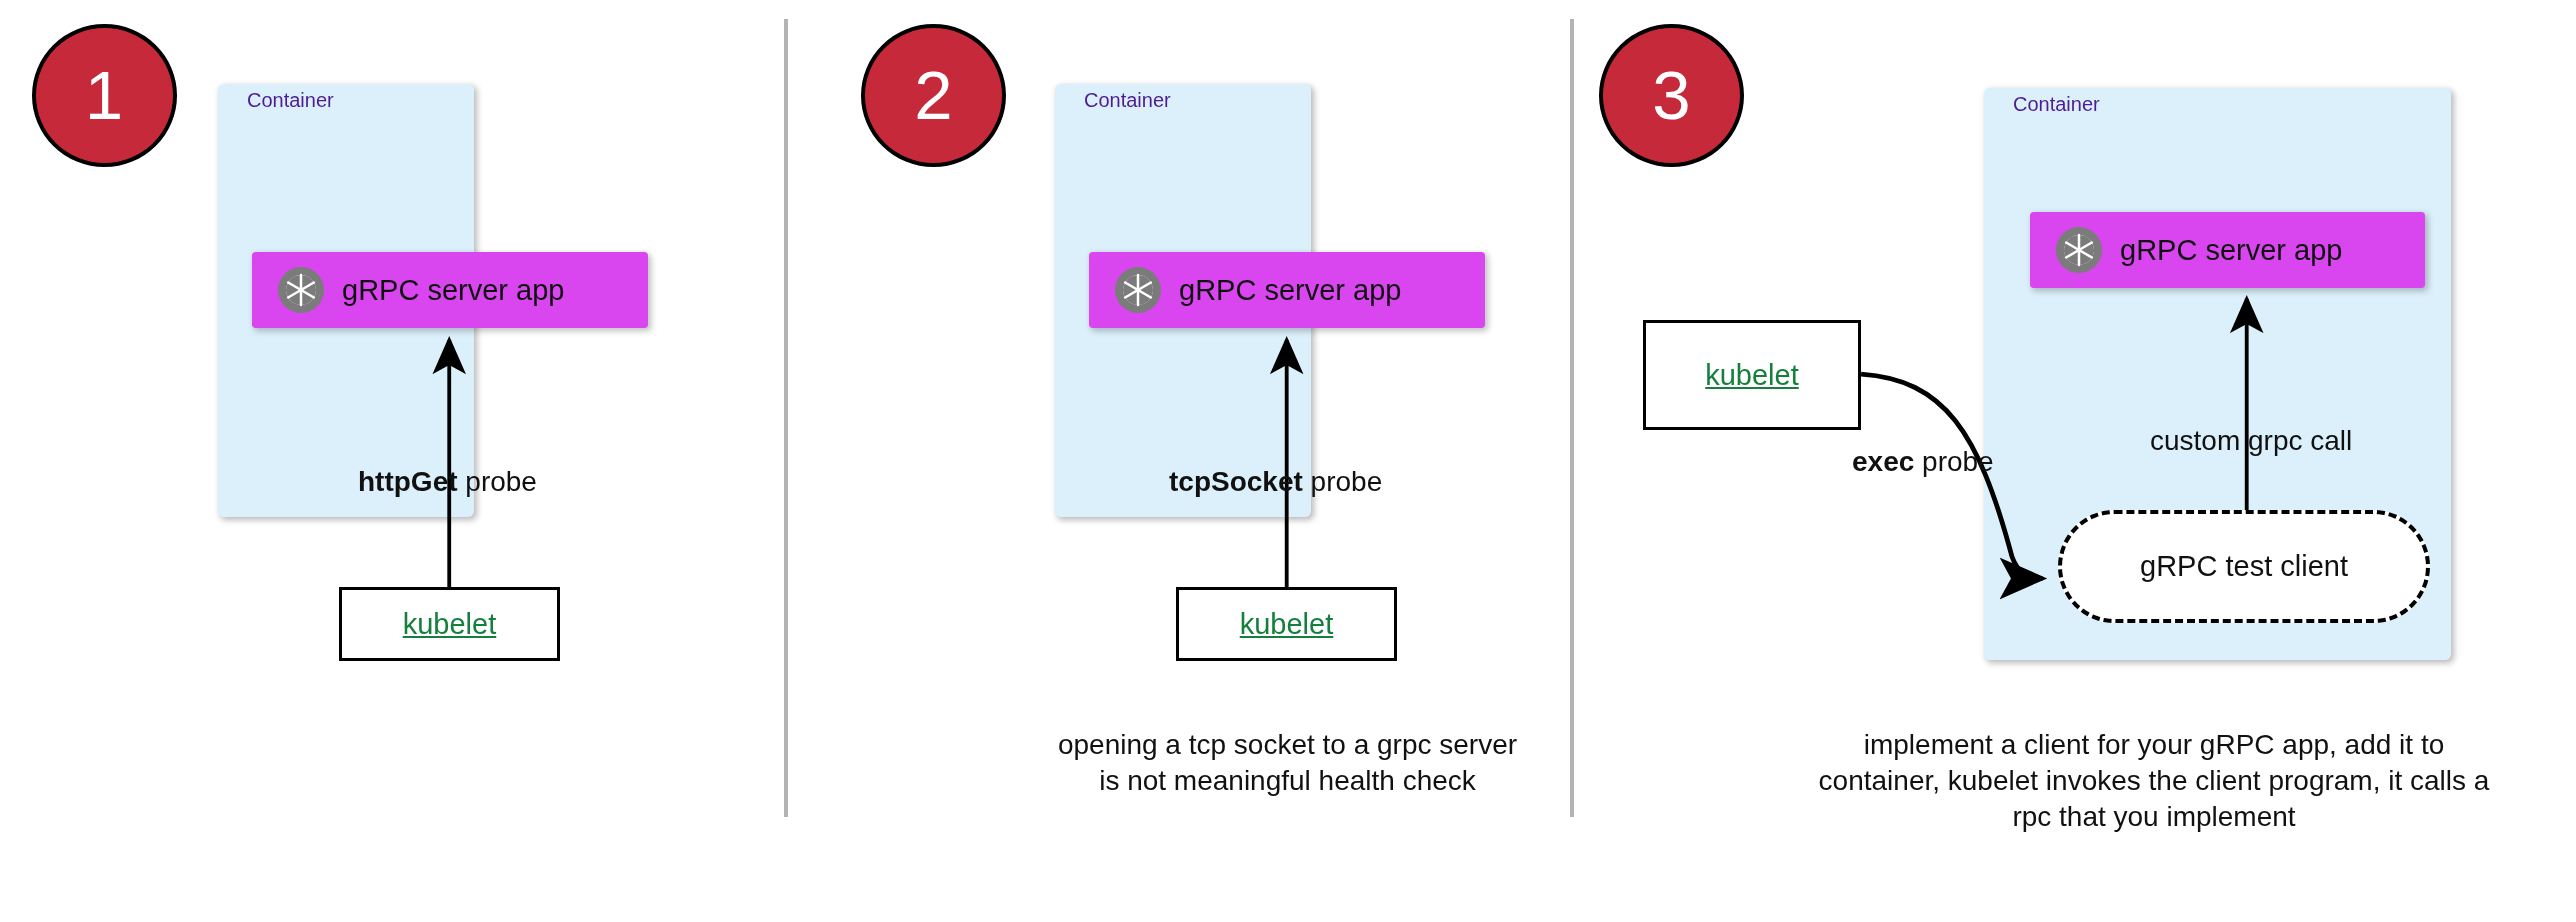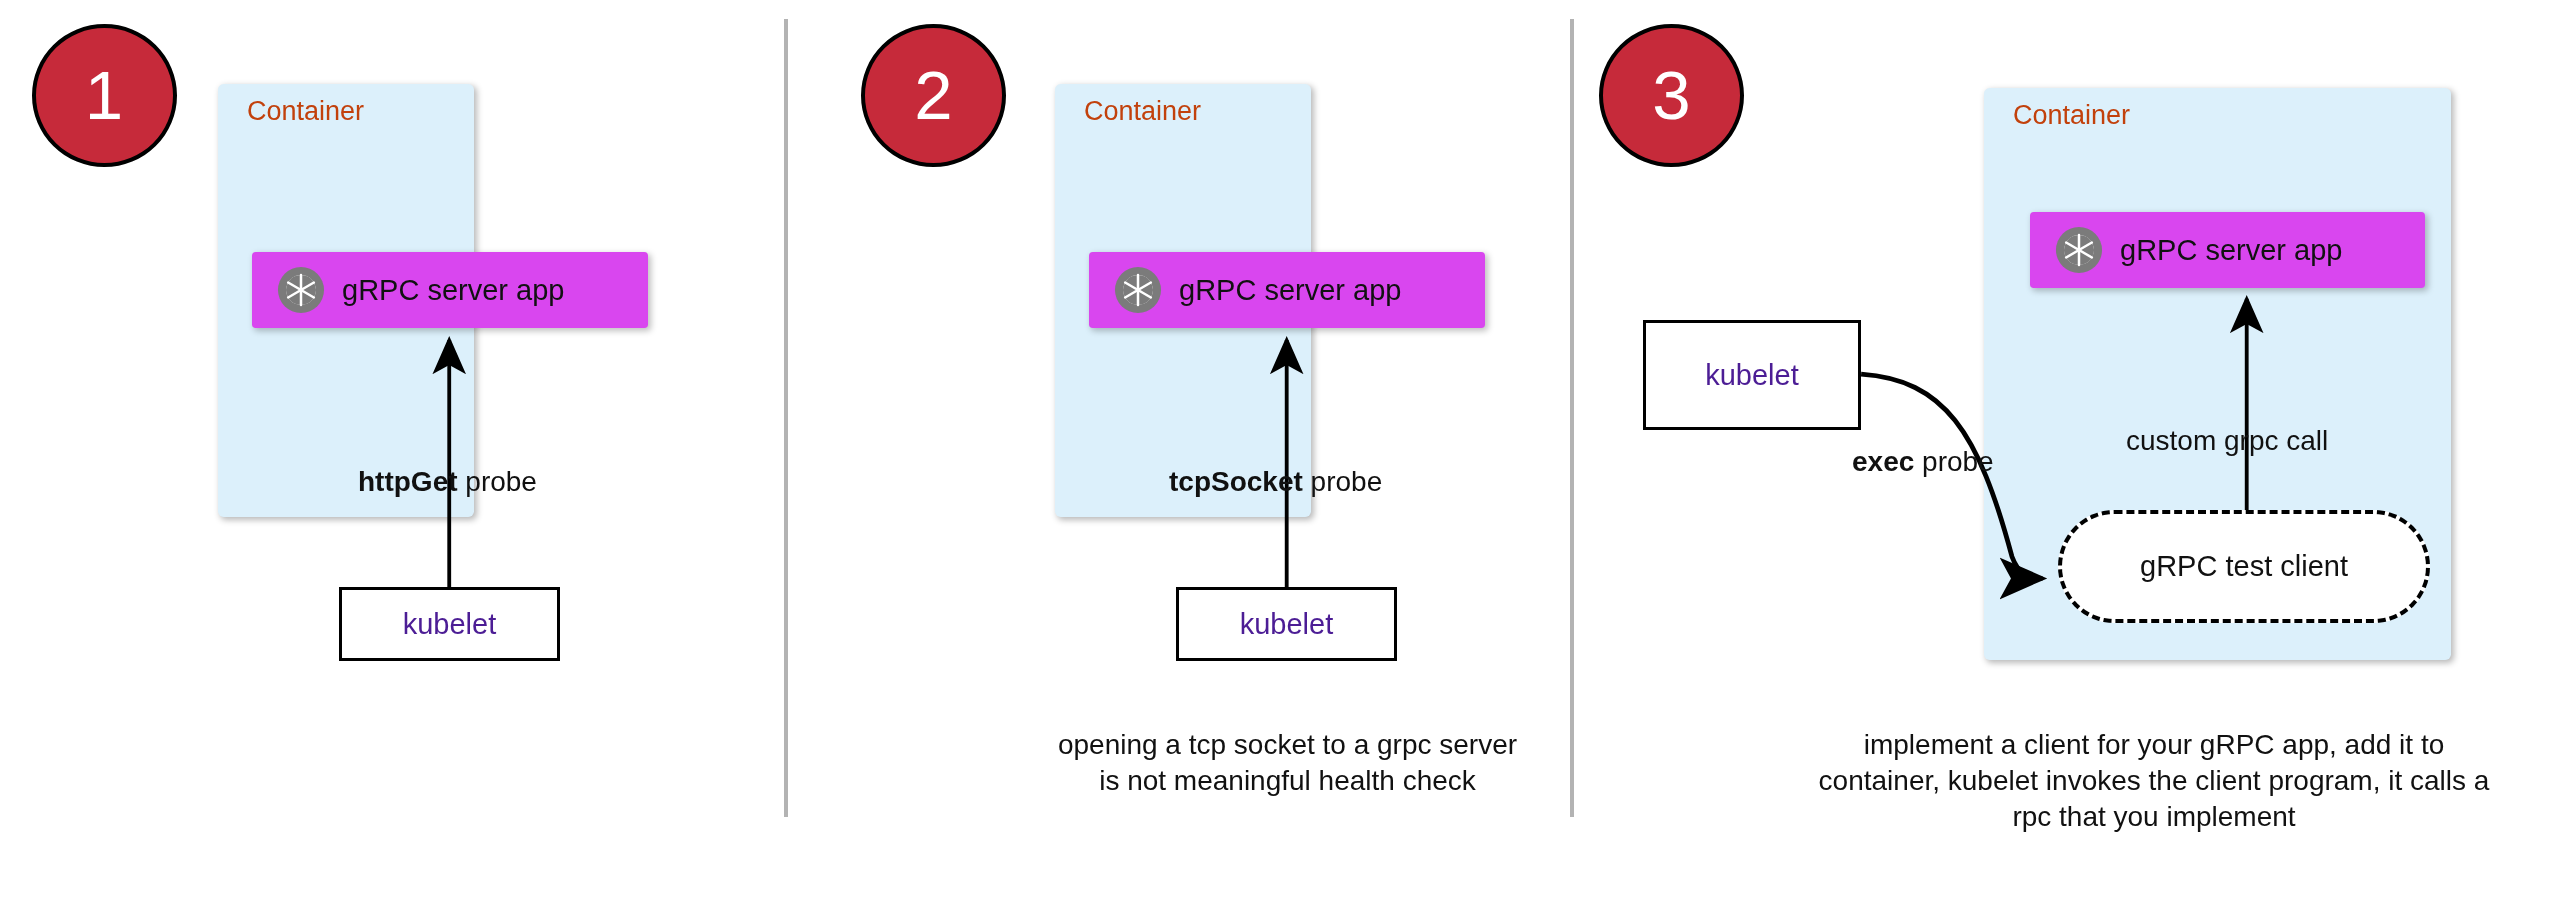--- a/index.html
+++ b/index.html
@@ -47,23 +47,23 @@
   }
   .container-box {
     position: absolute;
     background: #dcf0fb;
     border-radius: 5.7px;
     box-shadow: 2.9px 2.9px 6.7px rgba(0,0,0,0.28);
   }
   .container-label {
     position: absolute;
     left: 29px;
-    top: 12px;
-    font-size: 27px;
-    color: #c2410c;
+    top: 5px;
+    font-size: 20px;
+    color: #4c1d95;
     white-space: nowrap;
   }
   .app-box {
     position: absolute;
     background: #d946ef;
     border-radius: 3.8px;
     box-shadow: 2.9px 2.9px 6.7px rgba(0,0,0,0.25);
     display: flex;
     align-items: center;
     box-sizing: border-box;
@@ -83,22 +83,23 @@
     position: absolute;
     background: #ffffff;
     border: 3.8px solid #000000;
     box-sizing: border-box;
     display: flex;
     align-items: center;
     justify-content: center;
   }
   .plain-box-label {
     font-size: 29px;
-    color: #4c1d95;
-    white-space: nowrap;
+    color: #15803d;
+    white-space: nowrap;
+    text-decoration: underline;
   }
   .dashed-box {
     position: absolute;
     background: #ffffff;
     border: 4.8px dashed #000000;
     border-radius: 86px;
     box-sizing: border-box;
     display: flex;
     align-items: center;
     justify-content: center;
@@ -288,21 +289,21 @@
     <svg class="arrows" width="1006" height="923" viewBox="0 0 1054 967">
       <defs>
         <marker id="ah3" markerWidth="12" markerHeight="12" refX="9" refY="5" orient="auto" markerUnits="strokeWidth">
           <path d="M0,0.6 L10,5 L0,9.4 L2.4,5 Z" fill="#000000"></path>
         </marker>
       </defs>
       <line x1="709" y1="570" x2="709" y2="313" stroke="#000000" stroke-width="4" marker-end="url(#ah3)"></line>
       <path d="M305,392 C 392,398 428,452 463,583 C 470,602 480,606 495,606" fill="none" stroke="#000000" stroke-width="5" marker-end="url(#ah3)"></path>
     </svg>
 
-    <div class="edge-label" style="left:556px; top:425px;text-align:right;">custom grpc call</div>
+    <div class="edge-label" style="left:580px; top:425px;text-align:right;">custom grpc call</div>
 
     <div class="edge-label" style="left:282px; top:446px;">
       <b>exec</b><span> probe</span>
     </div>
 
     <div class="dashed-box" style="left:488px; top:510px; width:372px; height:113px;align-items:center;">
       <span class="dashed-box-label">gRPC test client</span>
     </div>
 
     <div class="caption" style="left:236px; top:727px; width:696px;">implement a client for your gRPC app, add it to container, kubelet invokes the client program, it calls a rpc that you implement</div>

